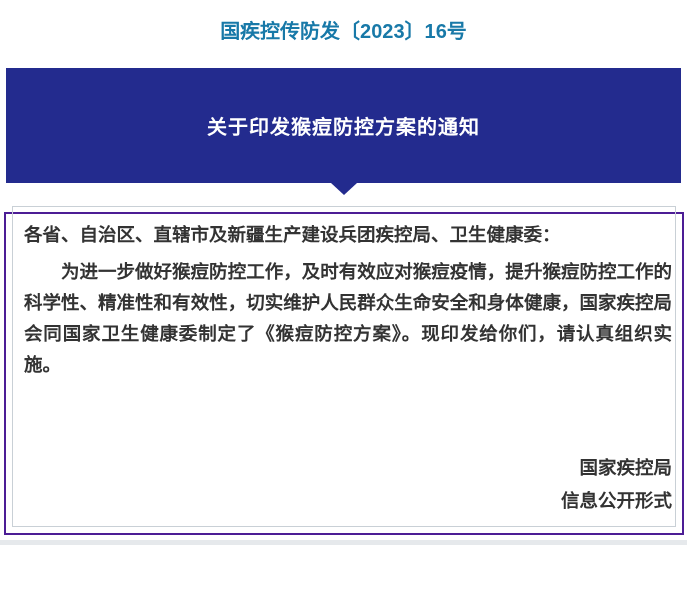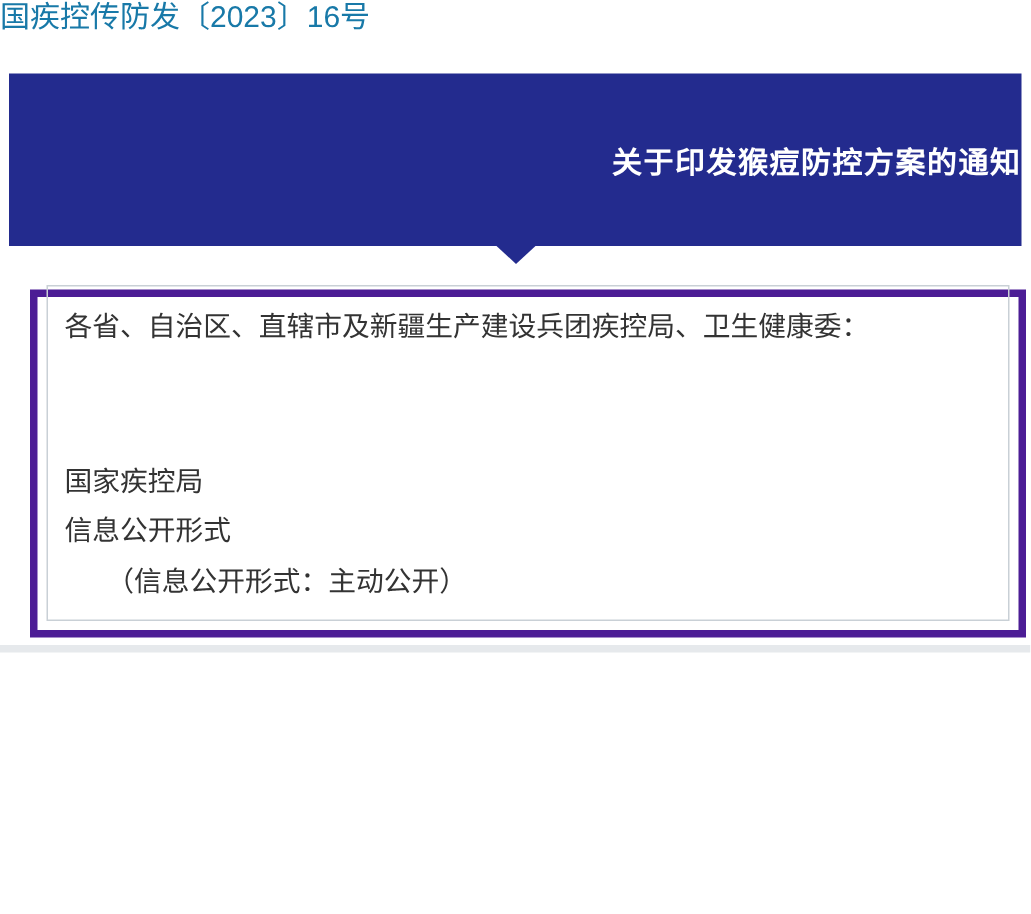--- a/index.html
+++ b/index.html
@@ -9,76 +9,79 @@
   }
   body {
     width: 687px;
     height: 609px;
     overflow: hidden;
     font-family: "Liberation Serif", "DejaVu Serif", serif;
     color: #333333;
   }
   
   .doc-number {
+    padding-top: 19px;
+    text-align: center;
     font-family: "Liberation Sans", "DejaVu Sans", sans-serif;
-    font-weight: normal;
+    font-weight: bold;
     font-size: 20px;
     line-height: 24px;
     color: #1879a8;
   }
   
   .banner {
     margin: 25px 6px 0 6px;
     height: 115px;
     background: #232b8e;
     display: flex;
     align-items: center;
-    justify-content: flex-end;
+    justify-content: center;
   }
   .banner-title {
     font-family: "Liberation Sans", "DejaVu Sans", sans-serif;
     font-weight: bold;
     font-size: 20px;
     color: #ffffff;
     letter-spacing: 1px;
   }
   .banner-pointer {
     width: 0;
     height: 0;
     margin: 0 auto;
     border-left: 13px solid transparent;
     border-right: 13px solid transparent;
     border-top: 12px solid #232b8e;
   }
   
   .frame-outer {
-    margin: 17px 3px 0 20px;
-    border: 5px solid #4c1d95;
+    margin: 17px 3px 0 4px;
+    border: 2px solid #4c1d95;
     padding: 6px;
     background: transparent;
+    font-weight: bold;
   }
   .frame-inner {
     border: 1px solid #c9d0d6;
     margin-top: -14px;
     background: transparent;
     padding: 13px 3px 8px 11px;
     font-size: 18.5px;
     line-height: 31px;
   }
   .salutation {
     margin: 0 0 6px 0;
   }
   .body-paragraph {
     margin: 0;
     text-indent: 2em;
     text-align: justify;
   }
   .signature-block {
     margin-top: 71px;
-    text-align: left;
+    text-align: right;
     line-height: 33px;
   }
   .signature-line {
     margin: 0;
   }
   .info-note {
     margin: 2px 0 0 0;
     text-indent: 1.5em;
     line-height: 31px;
   }
@@ -97,24 +100,24 @@
 <div class="banner">
   <div class="banner-title">关于印发猴痘防控方案的通知</div>
 </div>
 <div class="banner-pointer"></div>
 
 <div class="frame-outer">
   <div class="frame-inner">
 
     <p class="salutation">各省、自治区、直辖市及新疆生产建设兵团疾控局、卫生健康委：</p>
 
+    <p class="body-paragraph">为进一步做好猴痘防控工作，及时有效应对猴痘疫情，提升猴痘防控工作的科学性、精准性和有效性，切实维护人民群众生命安全和身体健康，国家疾控局会同国家卫生健康委制定了《猴痘防控方案》。现印发给你们，请认真组织实施。</p>
 
     <div class="signature-block">
       <p class="signature-line">国家疾控局</p>
       <p class="signature-line">信息公开形式</p>
     </div>
 
-    <p class="info-note">（信息公开形式：主动公开）</p>
 
   </div>
 </div>
 
 <div class="bottom-strip"></div>
 
 </body></html>

